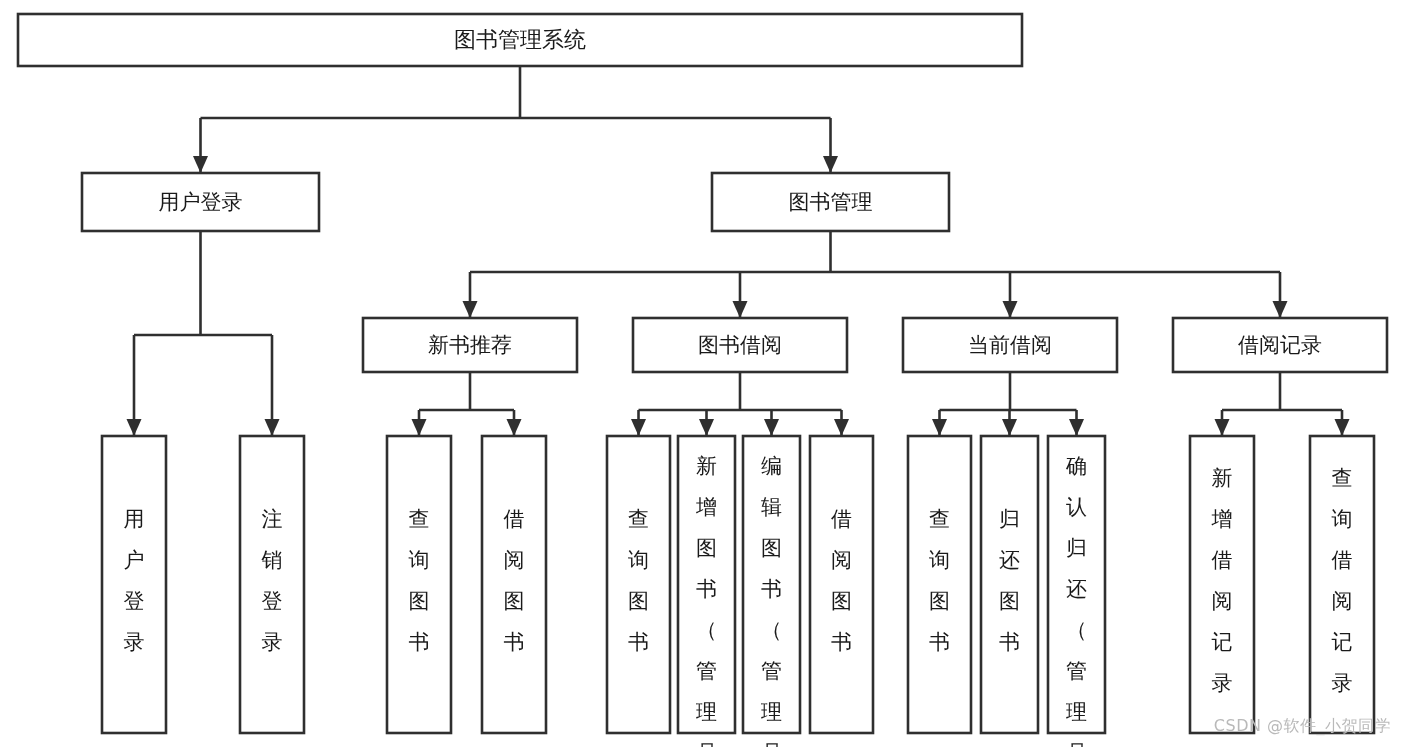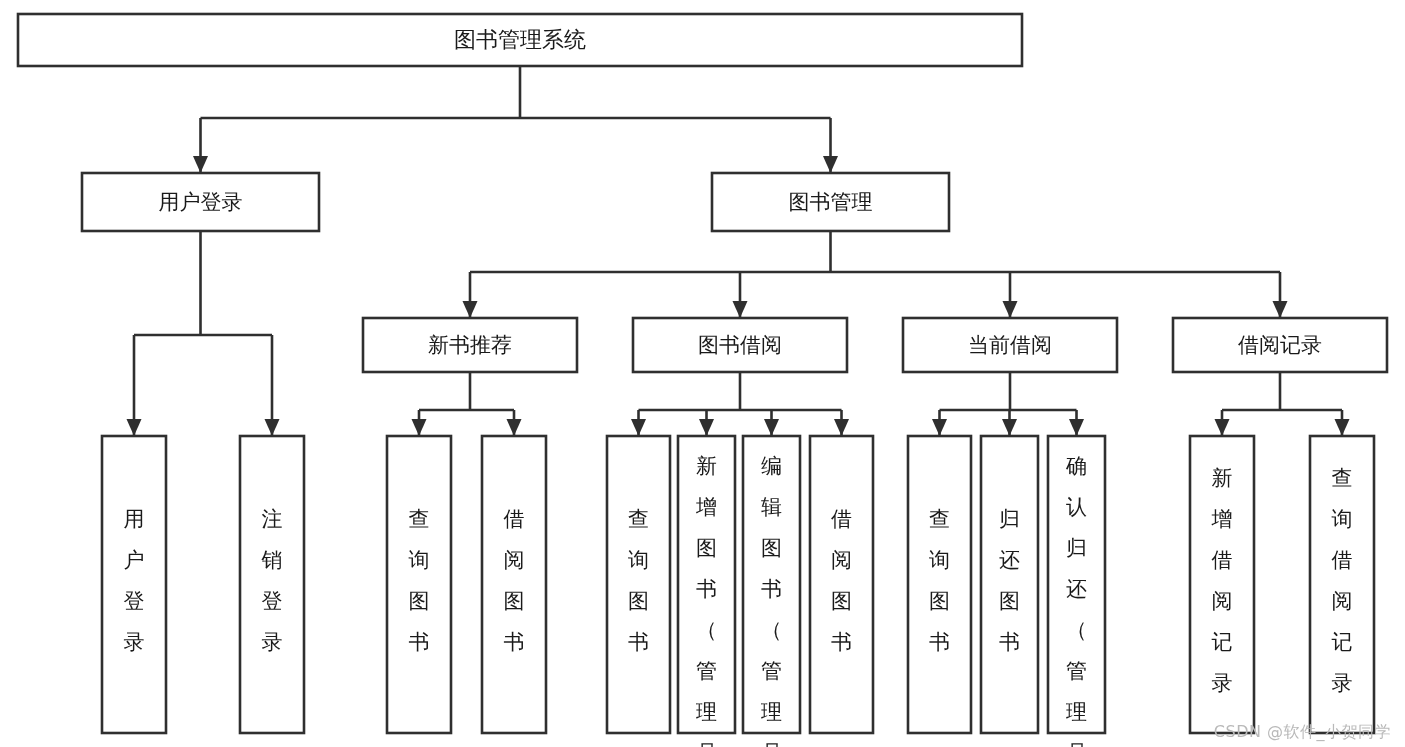--- a/index.html
+++ b/index.html
@@ -57,21 +57,21 @@
   }
   .leaf-label {
     font-family: "DejaVu Sans", "Liberation Sans", sans-serif;
     fill: #1a1a1a;
     font-size: 21px;
     text-anchor: middle;
   }
   .watermark {
     position: absolute;
     right: 14px;
-    bottom: 4px;
+    bottom: 10px;
     font-family: "DejaVu Sans", "Liberation Sans", sans-serif;
     font-size: 16px;
     color: #b9b9b9;
     letter-spacing: 0.5px;
     white-space: nowrap;
     user-select: none;
   }
 </style>
 </head>
 <body>

